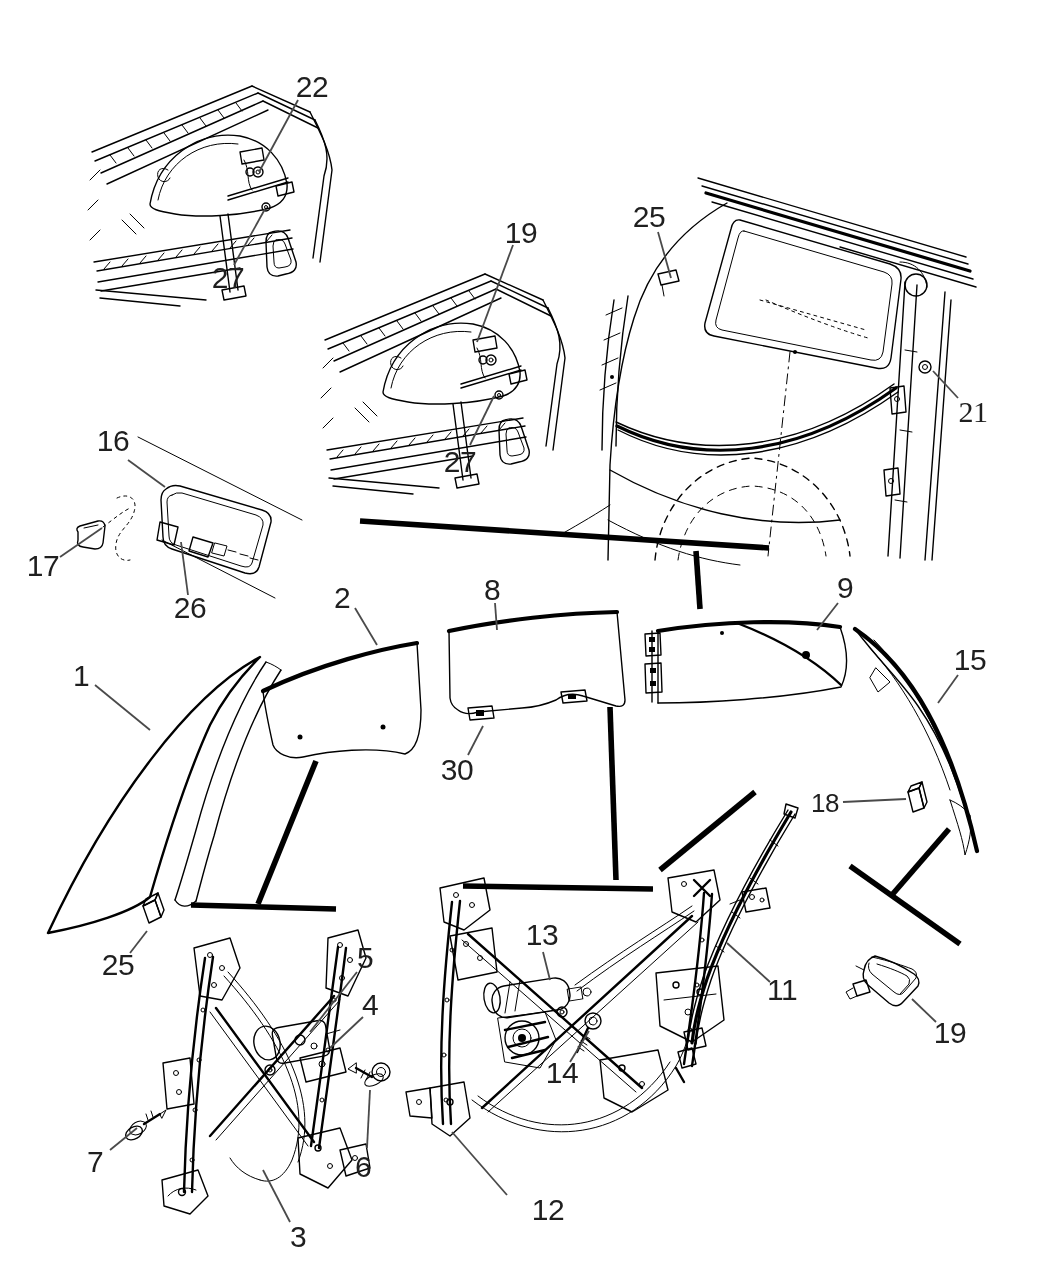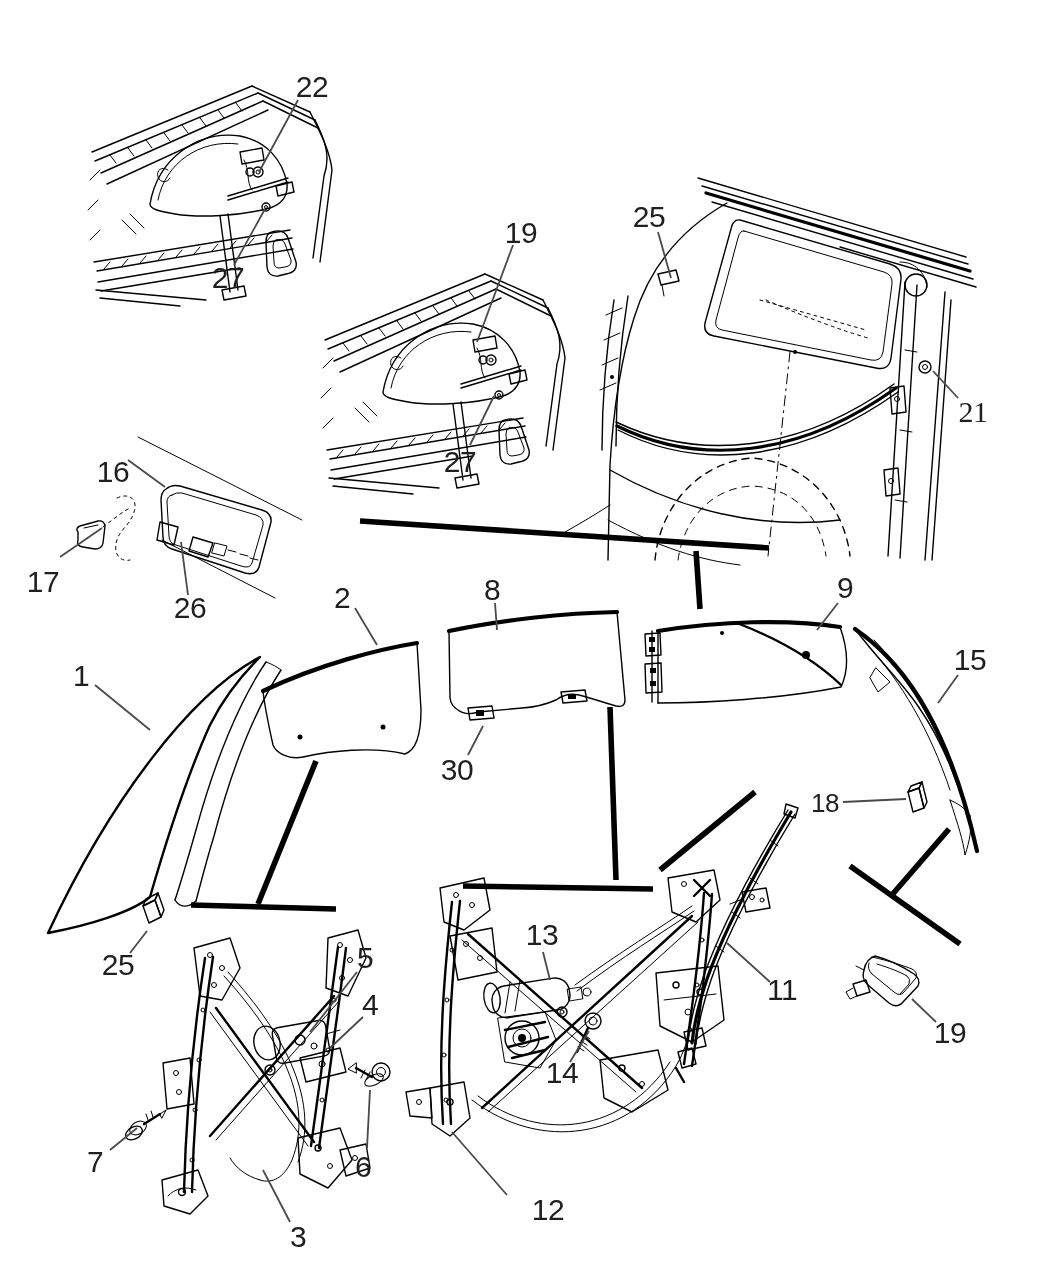--- a/index.html
+++ b/index.html
@@ -417,22 +417,22 @@
       <div class="callout" style="left: 365px; top: 958px; font-size: 30px;">5</div>
       <div class="callout" style="left: 363px; top: 1167px; font-size: 30px;">6</div>
       <div class="callout" style="left: 95px; top: 1162px; font-size: 30px;">7</div>
       <div class="callout" style="left: 492px; top: 590px; font-size: 30px;">8</div>
       <div class="callout" style="left: 845px; top: 588px; font-size: 30px;">9</div>
       <div class="callout" style="left: 782px; top: 990px; font-size: 30px;">11</div>
       <div class="callout" style="left: 548px; top: 1210px; font-size: 30px;">12</div>
       <div class="callout" style="left: 542px; top: 935px; font-size: 30px;">13</div>
       <div class="callout" style="left: 562px; top: 1073px; font-size: 30px;">14</div>
       <div class="callout" style="left: 970px; top: 660px; font-size: 30px;">15</div>
-      <div class="callout" style="left: 113px; top: 472px; font-size: 30px;">16</div>
-      <div class="callout" style="left: 43px; top: 566px; font-size: 30px; margin-top: 16px;">17</div>
+      <div class="callout" style="left: 113px; top: 441px; font-size: 30px;">16</div>
+      <div class="callout" style="left: 43px; top: 566px; font-size: 30px;">17</div>
       <div class="callout" style="left: 825px; top: 803px; font-size: 26px;">18</div>
       <div class="callout" style="left: 950px; top: 1033px; font-size: 30px;">19</div>
       <div class="callout" style="left: 457px; top: 770px; font-size: 30px;">30</div>
       <div class="callout" style="left: 973px; top: 412px; font-size: 30px; font-family: Liberation Serif, serif;">21</div>
       <div class="callout" style="left: 312px; top: 87px; font-size: 30px;">22</div>
       <div class="callout" style="left: 521px; top: 233px; font-size: 30px;">19</div>
       <div class="callout" style="left: 649px; top: 217px; font-size: 30px;">25</div>
       <div class="callout" style="left: 118px; top: 965px; font-size: 30px;">25</div>
       <div class="callout" style="left: 190px; top: 608px; font-size: 30px;">26</div>
       <div class="callout" style="left: 228px; top: 278px; font-size: 30px;">27</div>

